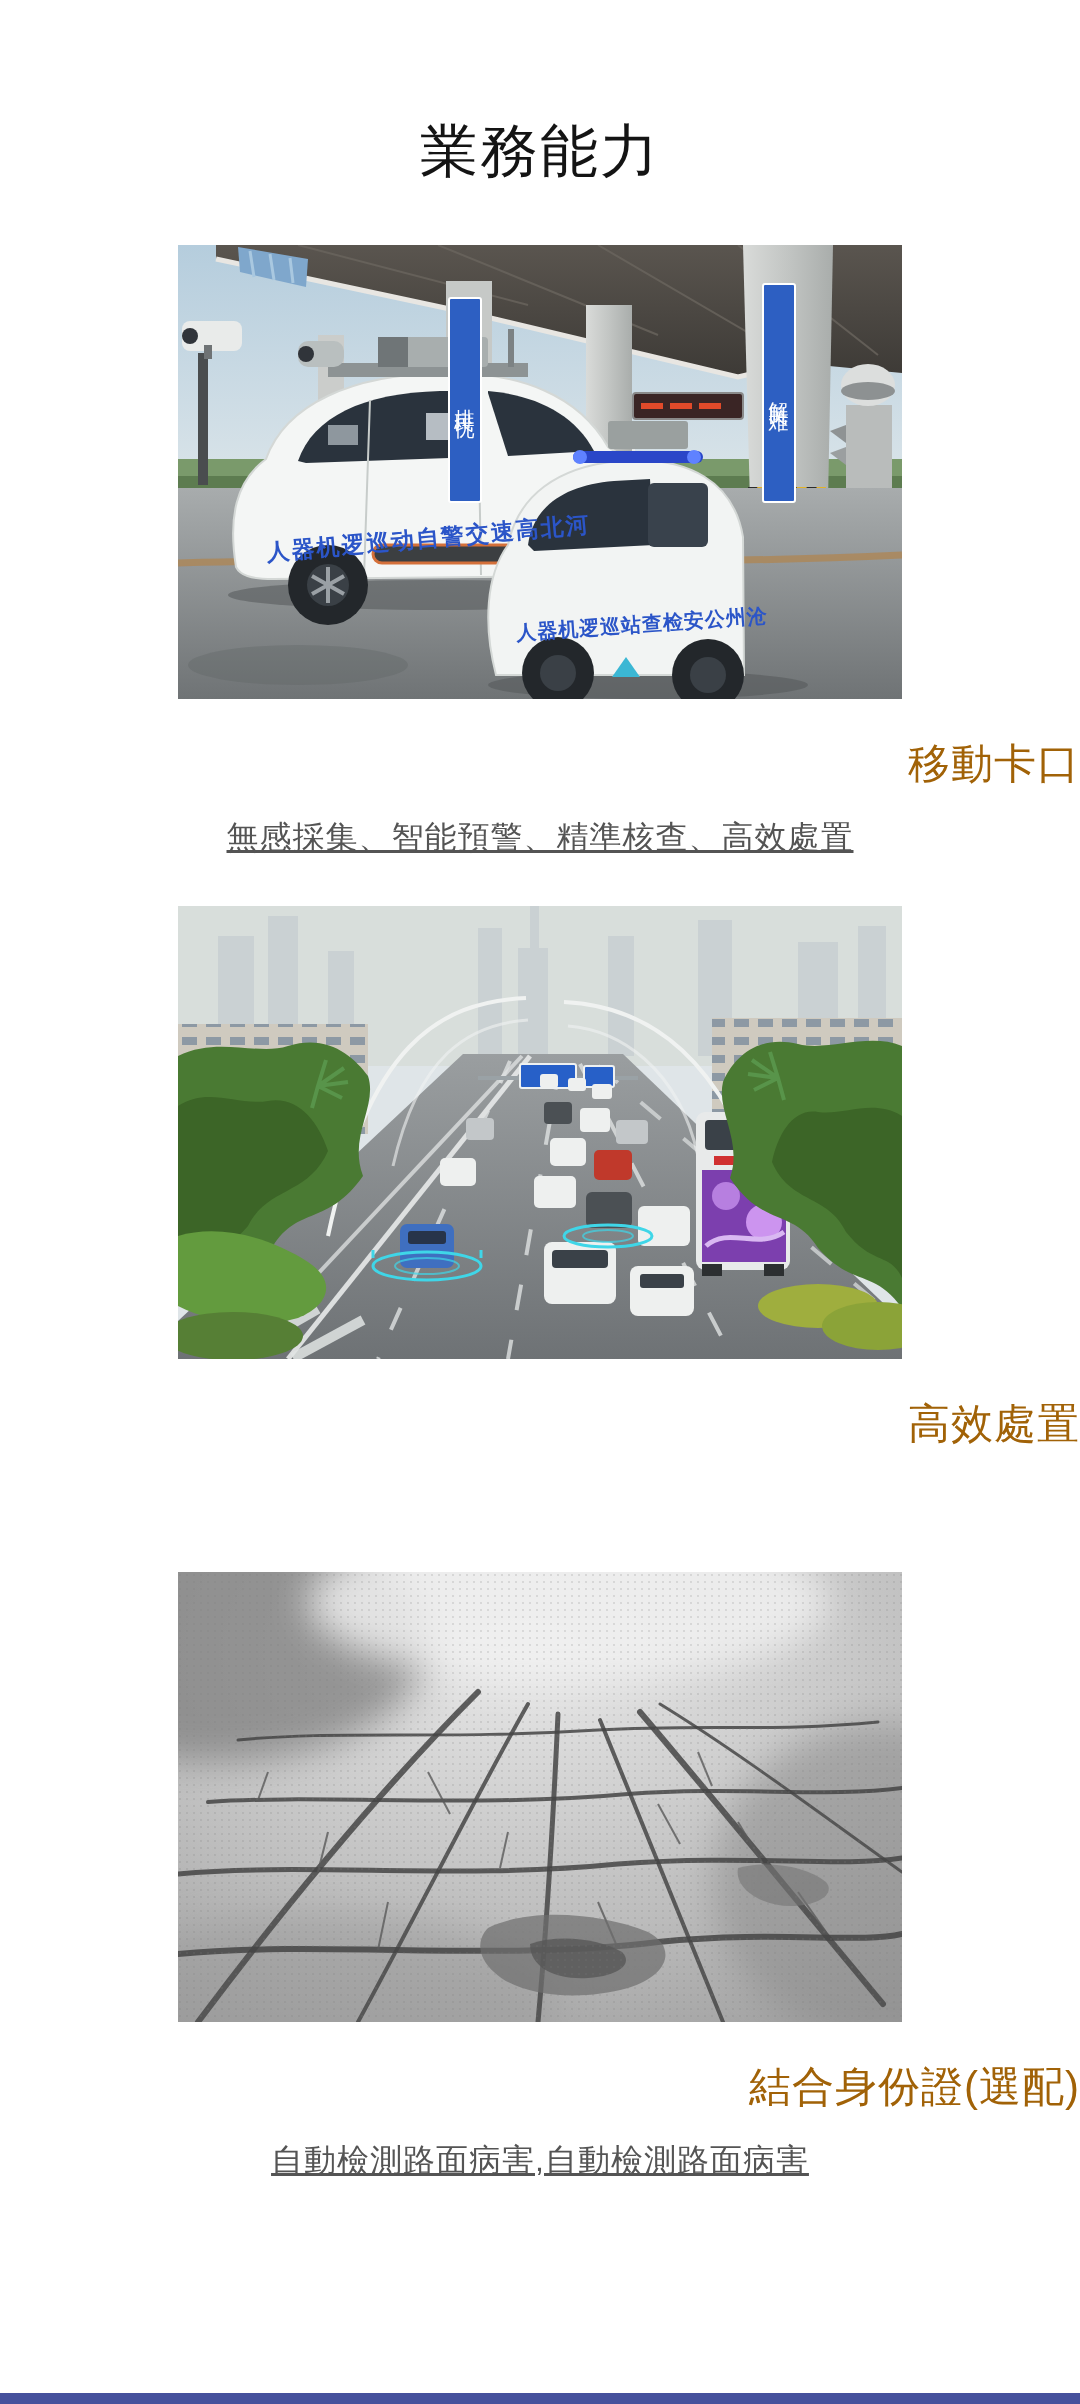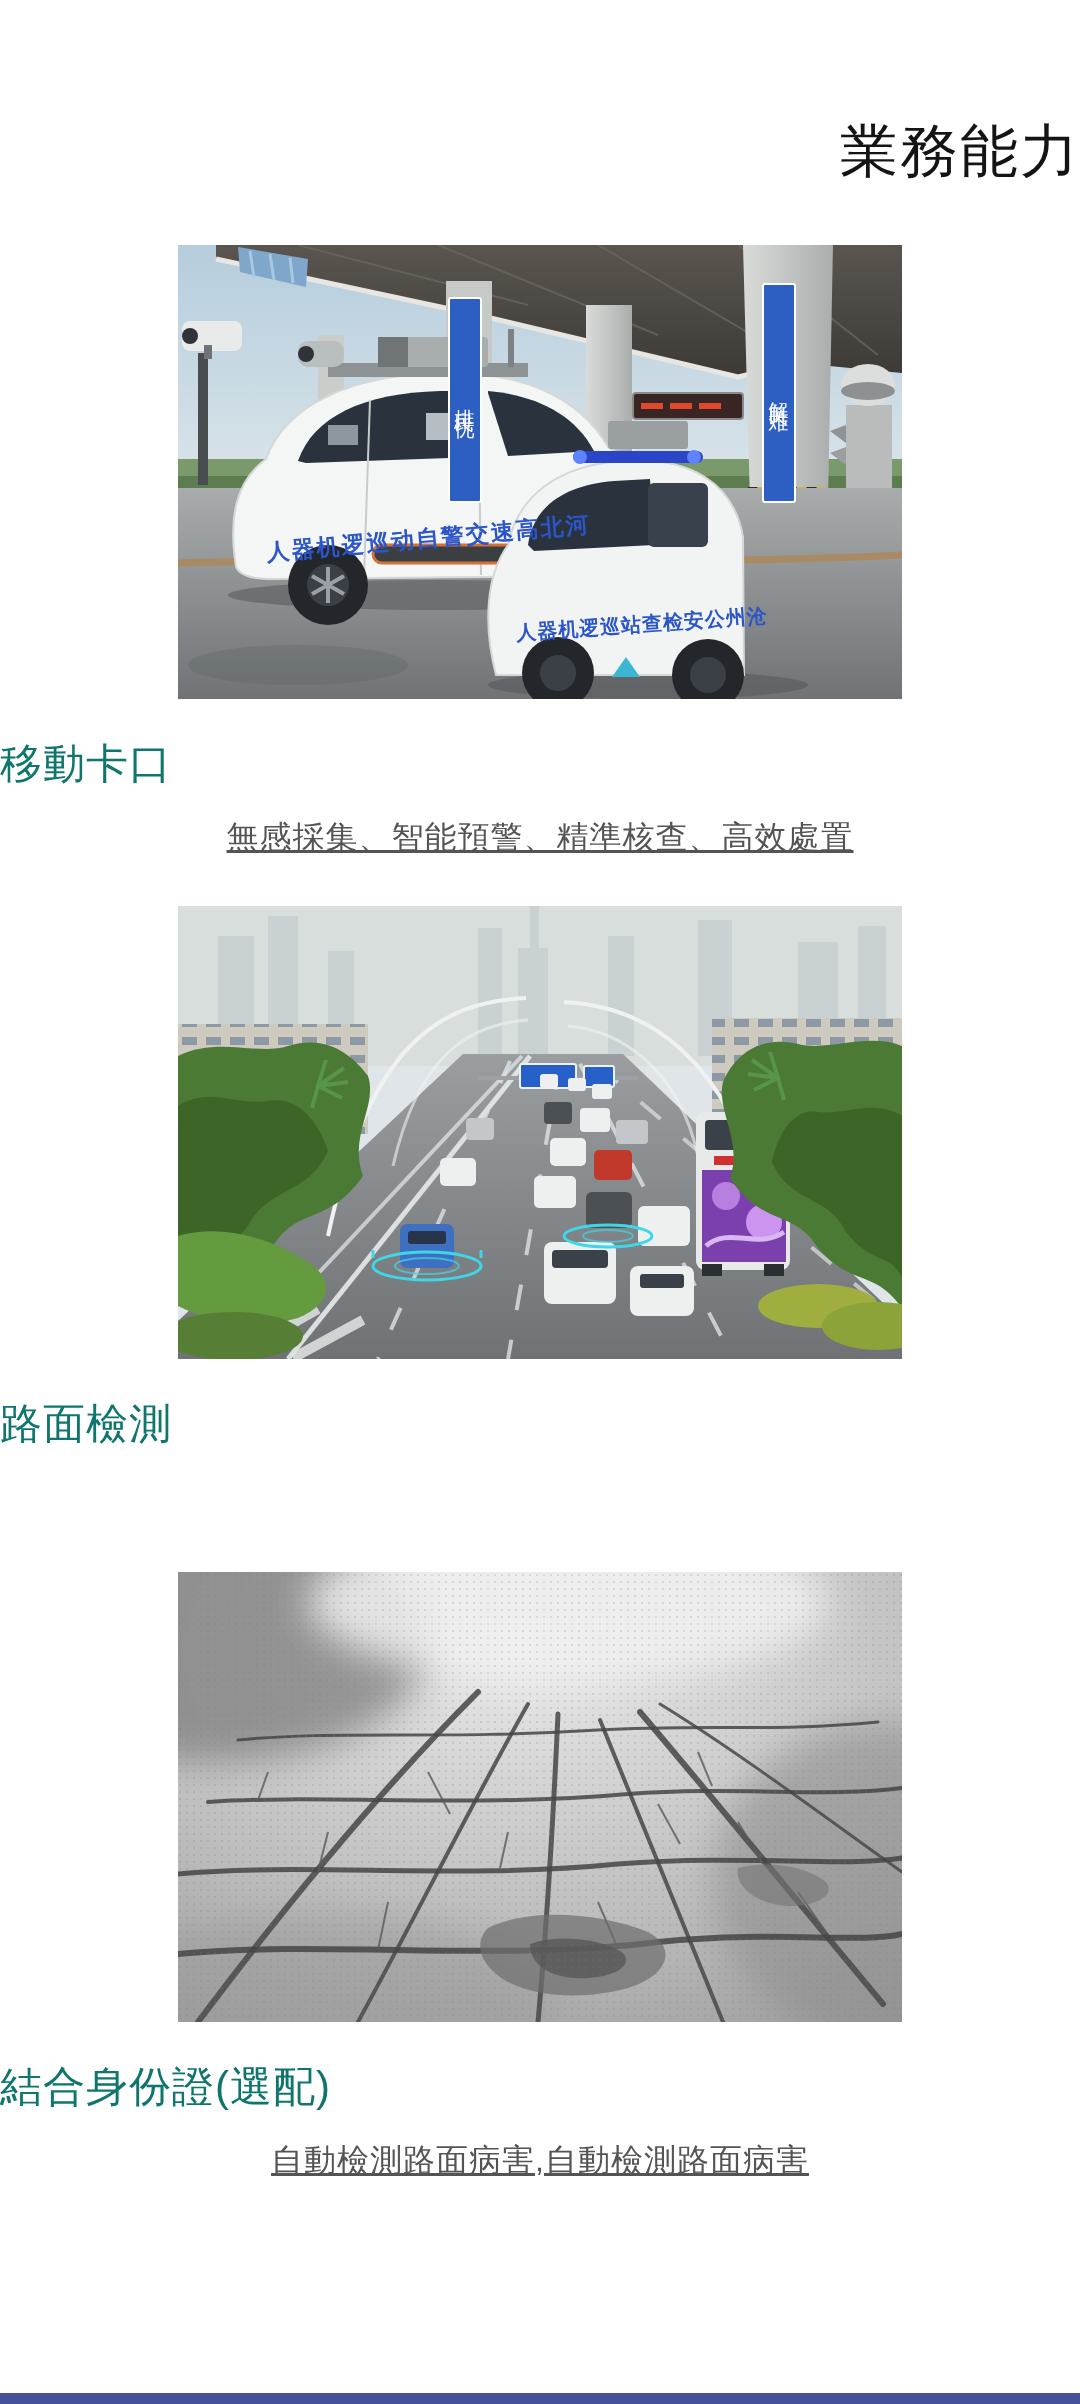--- a/index.html
+++ b/index.html
@@ -3,35 +3,35 @@
 <meta charset="utf-8">
 <style>
   html,body{margin:0;padding:0;}
   body{
     width:1080px;height:2404px;position:relative;background:#ffffff;
     font-family:"Liberation Sans","DejaVu Sans",sans-serif;
     overflow:hidden;
   }
   .page-title{
     margin:0;padding-top:122px;height:58px;line-height:58px;
-    font-size:58px;font-weight:500;color:#141414;text-align:right;
+    font-size:58px;font-weight:500;color:#141414;text-align:center;
     letter-spacing:2px;
   }
   .section{text-align:center;}
   .photo{
     display:block;width:724px;margin:44px auto 0;position:relative;
     overflow:hidden;background:#dfe5e8;
   }
   .photo svg{display:block;width:100%;height:100%;}
   .sec-1 .photo{height:454px;margin-top:65px;}
   .sec-2 .photo{height:453px;}
   .sec-3 .photo{height:450px;margin-top:50px;}
   .sec-title{
     margin:43px 0 0;font-size:42px;line-height:44px;font-weight:400;
-    color:#0f766e;text-align:left;letter-spacing:1px;
+    color:#a16207;text-align:right;letter-spacing:1px;
   }
   .sec-desc{
     margin:26px 0 0;font-size:32px;line-height:50px;font-weight:400;
     color:#545454;text-align:center;letter-spacing:1px;text-decoration:underline;
   }
   
   .banner{
     position:absolute;background:#2d5fc2;border:2px solid #ffffff;
     color:#fff;writing-mode:vertical-rl;text-orientation:upright;
     font-size:20px;letter-spacing:5px;padding:8px 4px;border-radius:3px;
@@ -301,21 +301,21 @@
       </g>
       <g>
         <path d="M724,140 C690,126 650,146 620,138 C580,128 555,152 545,176 C538,205 565,235 552,272 C585,322 615,302 640,342 C675,382 695,362 724,402 Z" fill="#4a7a33"></path>
         <path d="M724,210 C695,192 665,210 640,206 C615,202 600,228 594,256 C612,298 650,288 668,326 C695,360 712,346 724,372 Z" fill="#3c6527"></path>
         <ellipse cx="640" cy="400" rx="60" ry="22" fill="#9fae3e"></ellipse>
         <ellipse cx="700" cy="420" rx="56" ry="24" fill="#8ba338"></ellipse>
         <path d="M600,172 l-26,-18 M600,172 l-30,-4 M600,172 l-24,12 M600,172 l-8,-26 M600,172 l6,22" stroke="#58944a" stroke-width="4" fill="none"></path>
       </g>
     </svg>
   </figure>
-  <h2 class="sec-title">路面檢測</h2>
+  <h2 class="sec-title">高效處置</h2>
   <p class="sec-desc">
     <br>
   </p>
 </section>
 
 <section class="section sec-3">
   <figure class="photo">
     <svg viewBox="0 0 724 450" preserveAspectRatio="none">
       <defs>
         <radialGradient id="pave" cx="0.48" cy="0.18" r="1.1">

